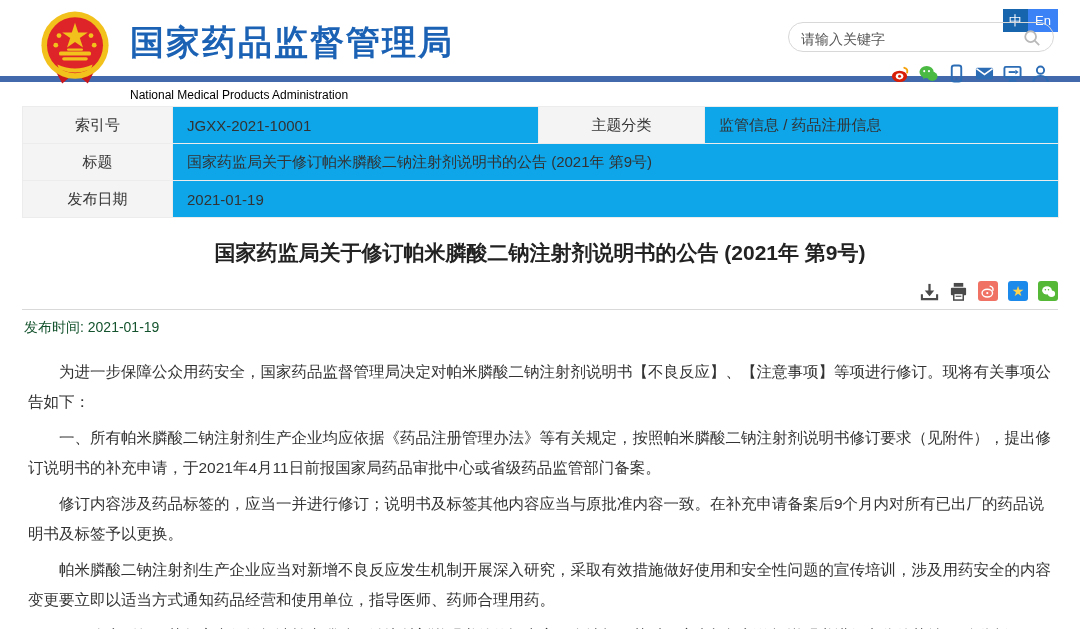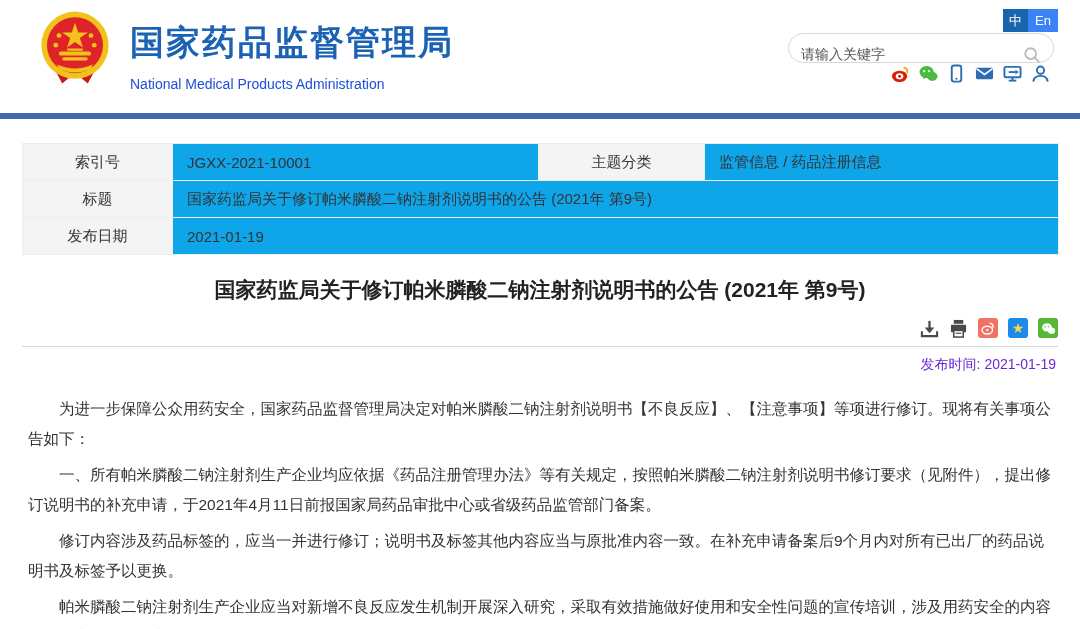--- a/index.html
+++ b/index.html
@@ -1,32 +1,32 @@
 <!DOCTYPE html>
 <html><head>
 <meta charset="utf-8">
 <style>
   * { margin:0; padding:0; box-sizing:border-box; }
   html,body { width:1080px; height:629px; overflow:hidden; background:#fff;
     font-family:"Liberation Sans","DejaVu Sans",sans-serif; }
 
   
-  .header { position:relative; height:113px; background:#fff; }
+  .header { position:relative; height:76px; background:#fff; }
   .emblem { position:absolute; left:35px; top:9px; width:80px; height:82px; }
   .site-names { position:absolute; left:130px; top:20px; }
   .site-zh { font-size:34px; font-weight:bold; color:#1b62b5; letter-spacing:2px; }
-  .site-en { font-size:14px; color:#1d4ed8; margin-top:10px; }
+  .site-en { font-size:12px; color:#000000; margin-top:22px; }
 
   .lang-toggle { position:absolute; right:22px; top:9px; display:flex; }
   .lang-btn { width:25px; height:23px; font-size:13px; line-height:23px; text-align:center; cursor:pointer; }
   .lang-zh { background:#1765ad; color:#fff; }
   .lang-en { background:#3b82f6; color:#fff; width:30px;text-align:center; }
 
-  .search-box { position:absolute; right:26px; top:33px; width:266px; height:30px;
-    border:1px solid #d8d8d8; border-radius:16px; display:flex; align-items:flex-start; padding:12px 12px; }
+  .search-box { position:absolute; right:26px; top:22px; width:266px; height:30px;
+    border:1px solid #d8d8d8; border-radius:16px; display:flex; align-items:flex-end; padding:4px 12px; }
   .search-box input { border:none; outline:none; flex:1; font-size:14px; color:#444; background:transparent;
     font-family:"Liberation Sans","DejaVu Sans",sans-serif; }
   .search-box input::placeholder { color:#555; }
 
   .social-row { position:absolute; right:30px; top:64px; display:flex; gap:9px; align-items:center; }
   .social-row .sicon { width:19px; height:19px; display:block; cursor:pointer; }
 
   .blue-bar { height:6px; background:#4169ac; }
 
   
@@ -38,21 +38,21 @@
   
   .article { margin:0 22px; }
   .article-title { text-align:center; font-size:21px; font-weight:bold; color:#222; margin-top:21px; }
   .action-bar { display:flex; justify-content:flex-end; align-items:center; gap:10px; margin-top:14px; padding-bottom:8px; }
   .action-bar svg { display:block; cursor:pointer; }
   .share-sq { width:20px; height:20px; border-radius:3px; display:flex; align-items:center; justify-content:center; cursor:pointer; }
   .share-weibo { background:#f07264; }
   .share-qzone { background:#1c8aeb; color:#ffd34d; font-size:14px; line-height:1; }
   .share-wechat { background:#55b837; }
   .divider { border-bottom:1px solid #d9d9d9; }
-  .publish-time { text-align:right; font-size:14px; color:#6d28d9; padding:9px 2px 14px; }
+  .publish-time { font-size:14px; color:#14532d; padding:9px 2px 14px; }
 
   .body-text { font-size:15.5px; color:#333; line-height:30px; }
   .body-text p { text-indent:2em; margin:6px; }
 </style>
 </head>
 <body>
 
 <div class="header">
   <svg class="emblem" viewBox="0 0 100 100">
     <polygon points="18,62 34,92 46,82 30,58" fill="#c9171e"></polygon>

